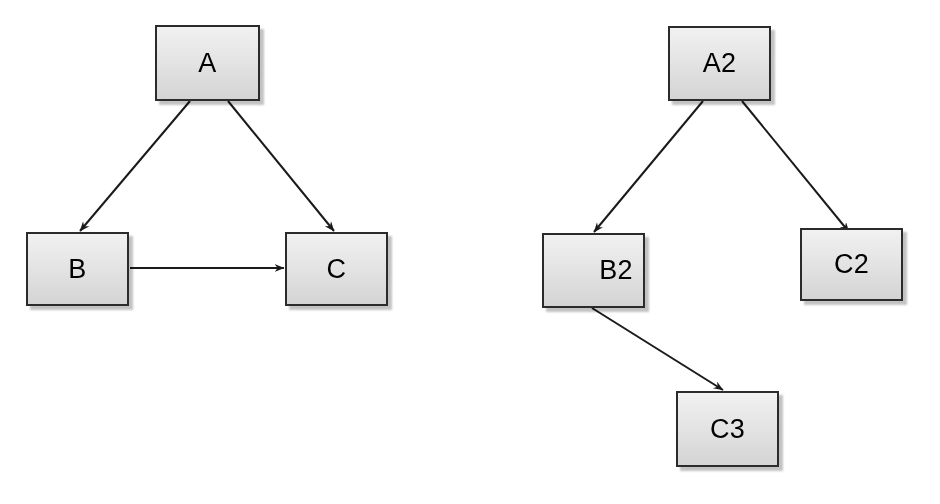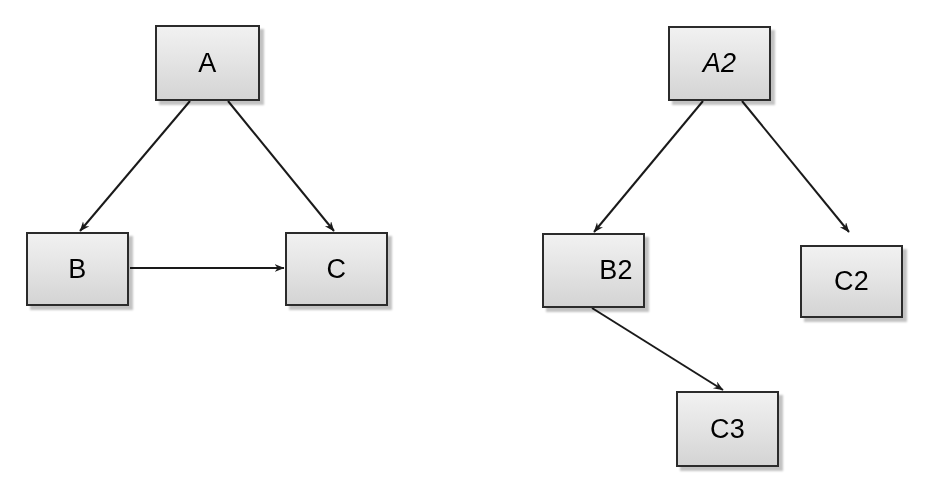--- a/index.html
+++ b/index.html
@@ -68,26 +68,26 @@
 
   <div class="node" style="left: 155px; top: 25px; width: 105px; height: 76px;">
     <span class="node-label">A</span>
   </div>
   <div class="node" style="left: 26px; top: 232px; width: 103px; height: 74px;">
     <span class="node-label">B</span>
   </div>
   <div class="node" style="left: 285px; top: 232px; width: 103px; height: 74px;">
     <span class="node-label">C</span>
   </div>
-  <div class="node" style="left: 668px; top: 26px; width: 103px; height: 75px; font-style: italic;">
+  <div class="node" style="left: 668px; top: 26px; width: 103px; height: 75px;">
     <span class="node-label">A2</span>
   </div>
   <div class="node" style="left: 542px; top: 233px; width: 103px; height: 75px; padding-left: 45px;">
     <span class="node-label">B2</span>
   </div>
-  <div class="node" style="left: 800px; top: 245px; width: 103px; height: 73px;">
+  <div class="node" style="left: 800px; top: 228px; width: 103px; height: 73px;">
     <span class="node-label">C2</span>
   </div>
   <div class="node" style="left: 676px; top: 391px; width: 103px; height: 76px; text-align: right;">
     <span class="node-label">C3</span>
   </div>
 
 </div>
 
 </body></html>

